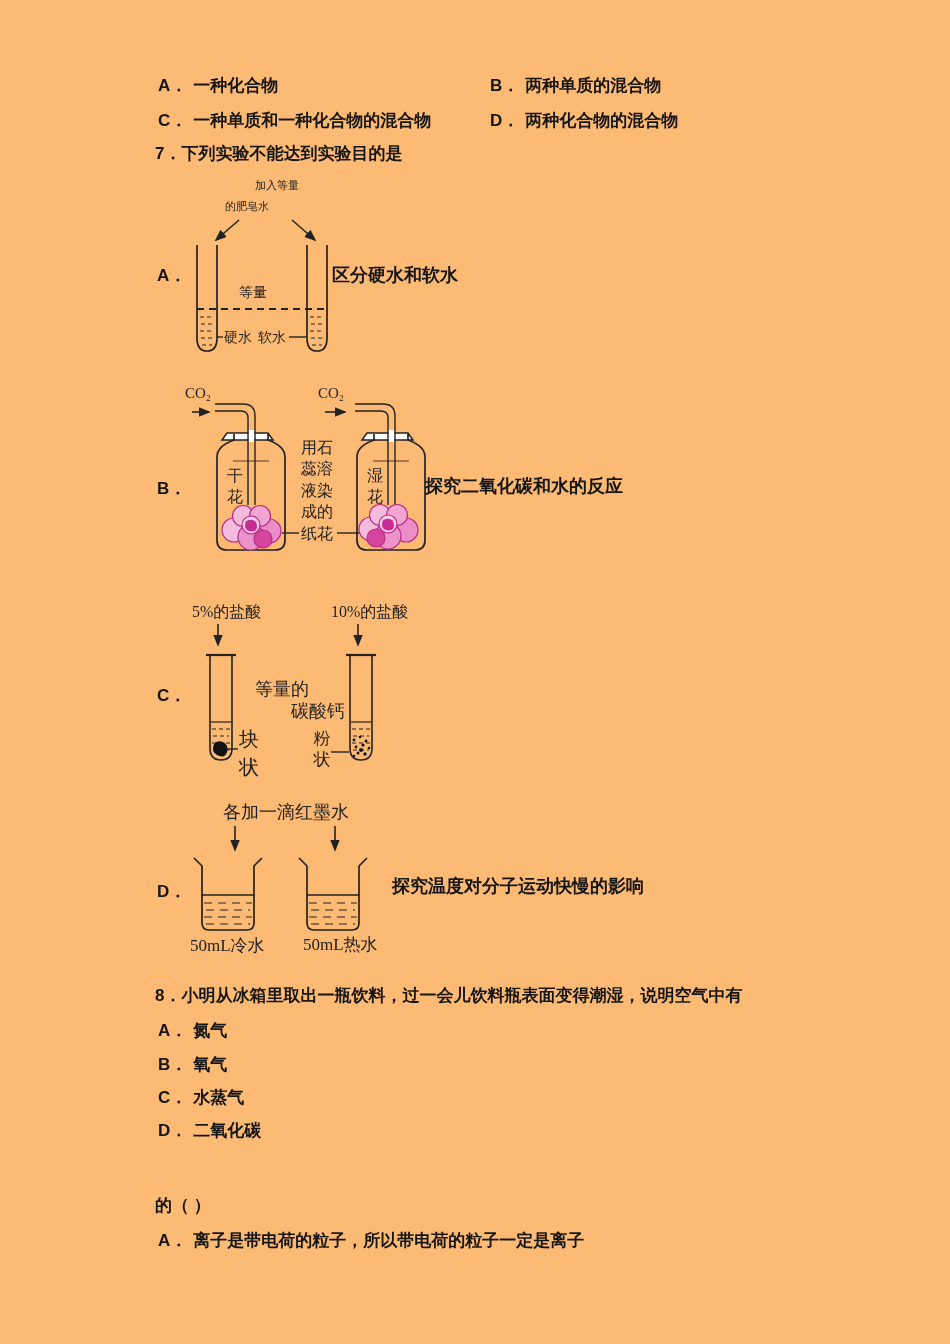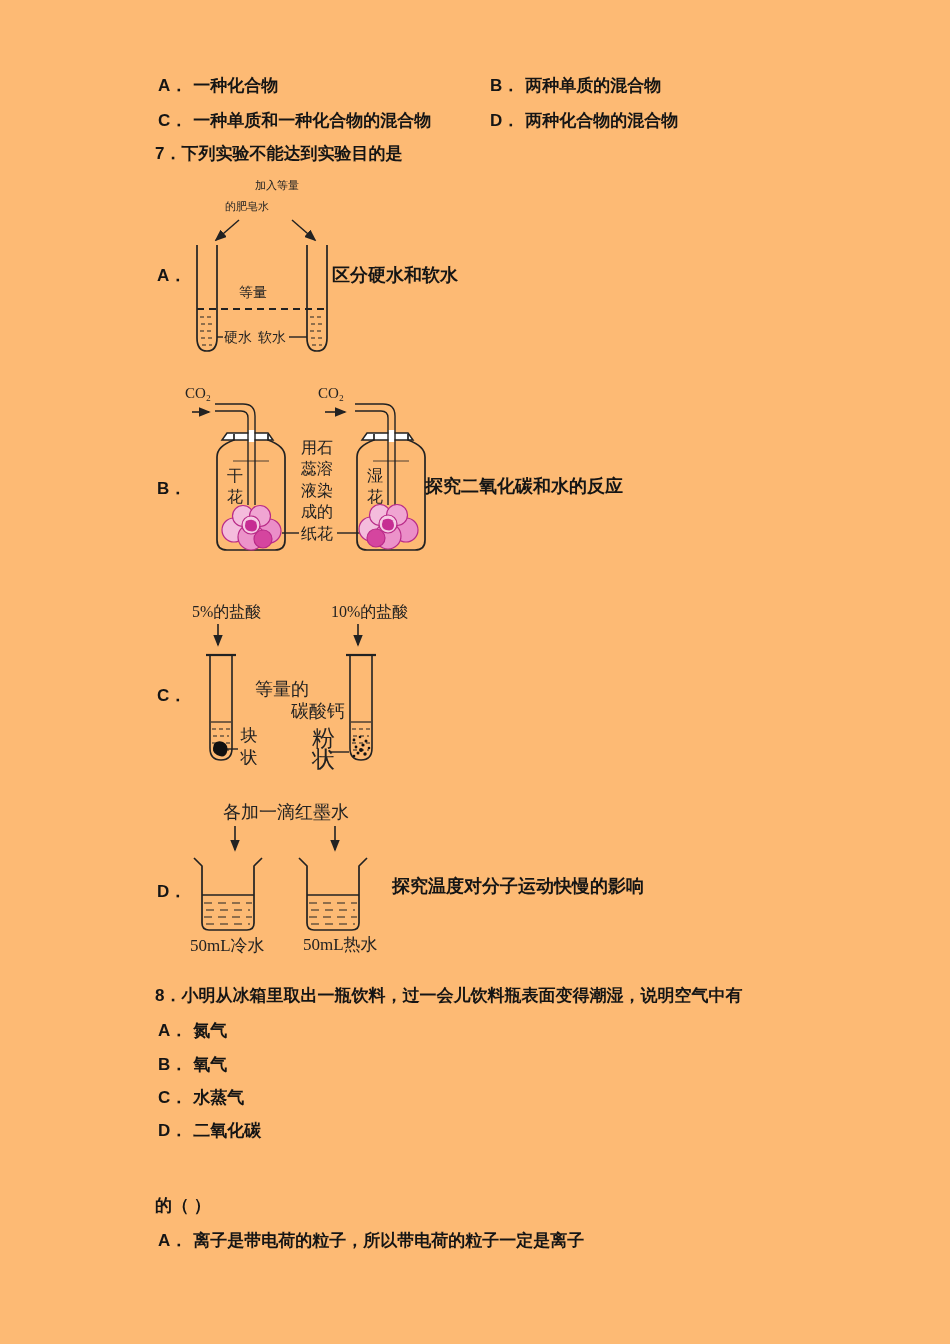--- a/index.html
+++ b/index.html
@@ -183,22 +183,22 @@
         <circle cx="203" cy="155" r="1.5"></circle>
           <circle cx="210" cy="156" r="1.7"></circle>
           <circle cx="199" cy="158" r="1.3"></circle>
         <circle cx="206" cy="152" r="2"></circle>
       </g>
     </svg>
     <div class="ann abs" style="left:37px;top:4px;font-size:16px;">5%的盐酸</div>
     <div class="ann abs" style="left:176px;top:4px;font-size:16px;">10%的盐酸</div>
     <div class="ann abs" style="left:100px;top:79px;font-size:18px;">等量的</div>
     <div class="ann abs" style="left:97px;top:101px;font-size:18px;margin-left:39px;">碳酸钙</div>
-    <div class="vtext abs" style="left:84px;top:127px;width:20px;font-size:17px;line-height:22px;">块状</div>
-    <div class="vtext abs" style="left:157px;top:130px;width:20px;font-size:23px;line-height:21px;">粉状</div>
+    <div class="vtext abs" style="left:84px;top:127px;width:20px;font-size:20px;line-height:28px;">块状</div>
+    <div class="vtext abs" style="left:157px;top:130px;width:20px;font-size:17px;line-height:21px;">粉状</div>
     <div class="explabel abs" style="left:2px;top:86px;">C．</div>
   </div>
 
   <div class="expblock" style="left:155px;top:798px;width:560px;height:170px;">
     <svg width="560" height="170" viewBox="0 0 560 170">
       <defs>
         <marker id="arrD" viewBox="0 0 10 8" markerWidth="12" markerHeight="10" refX="8.5" refY="4" orient="auto" markerUnits="userSpaceOnUse">
           <path d="M0,0 L10,4 L0,8 Z" fill="#222"></path>
         </marker>
       </defs>

